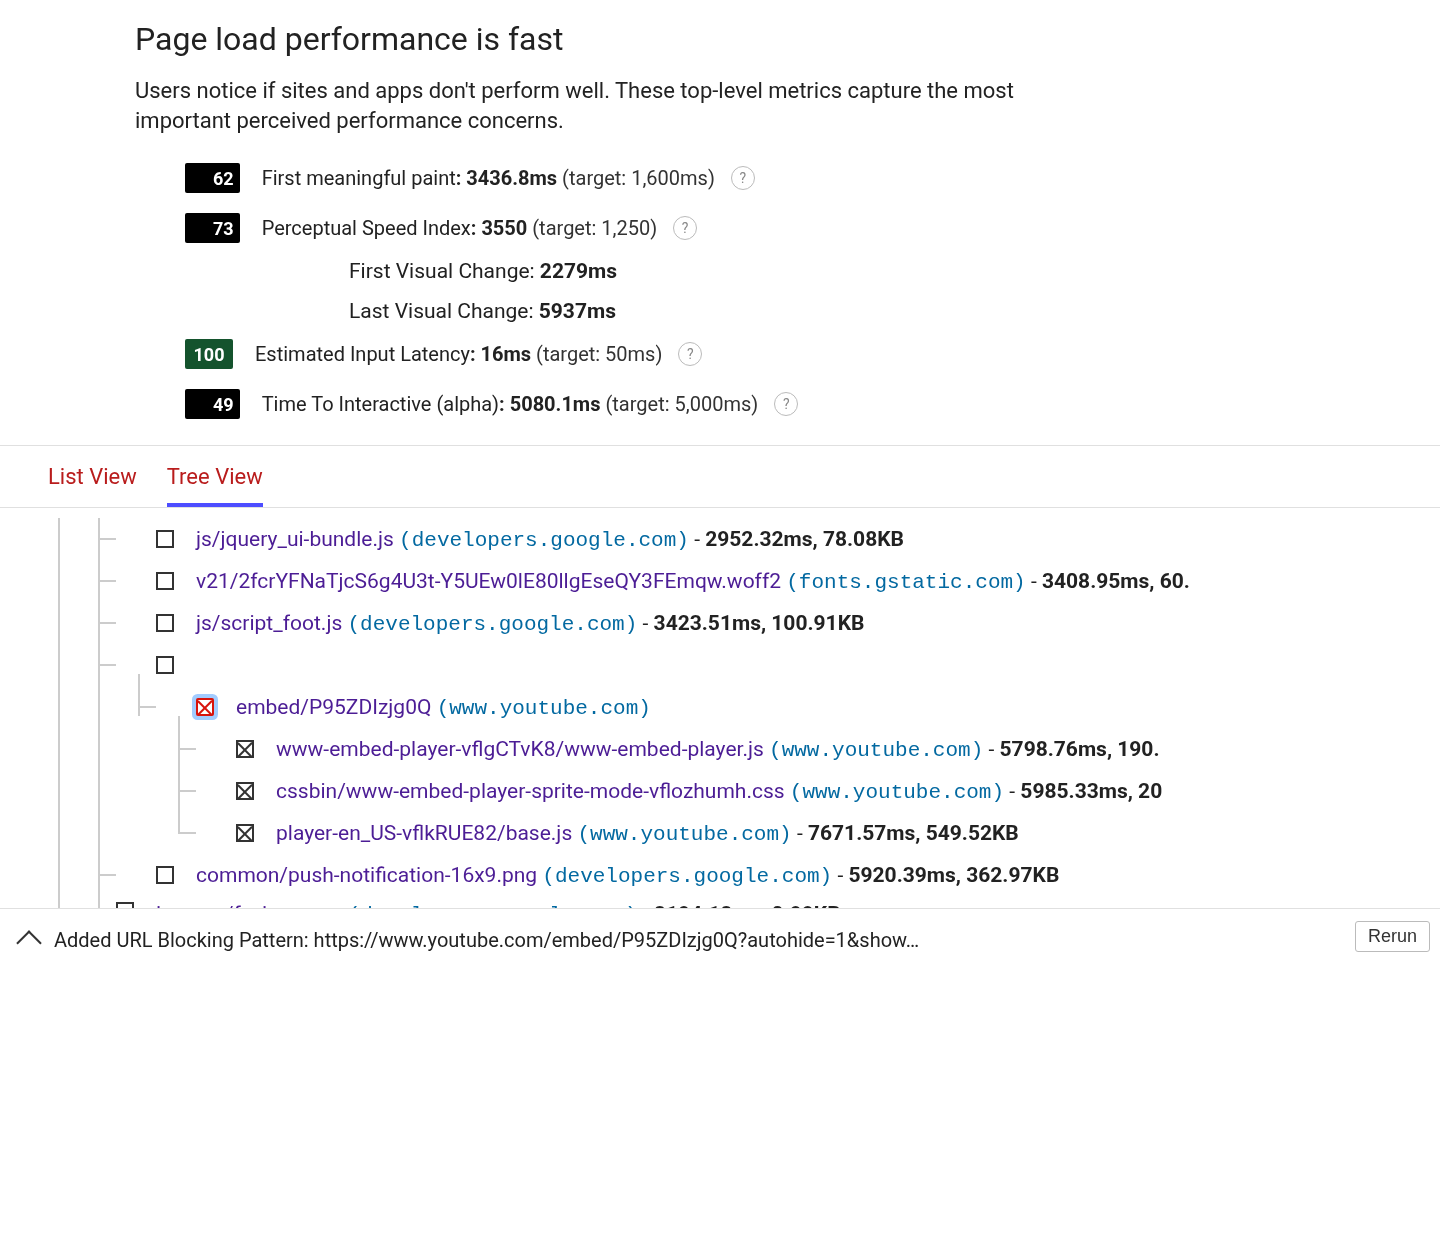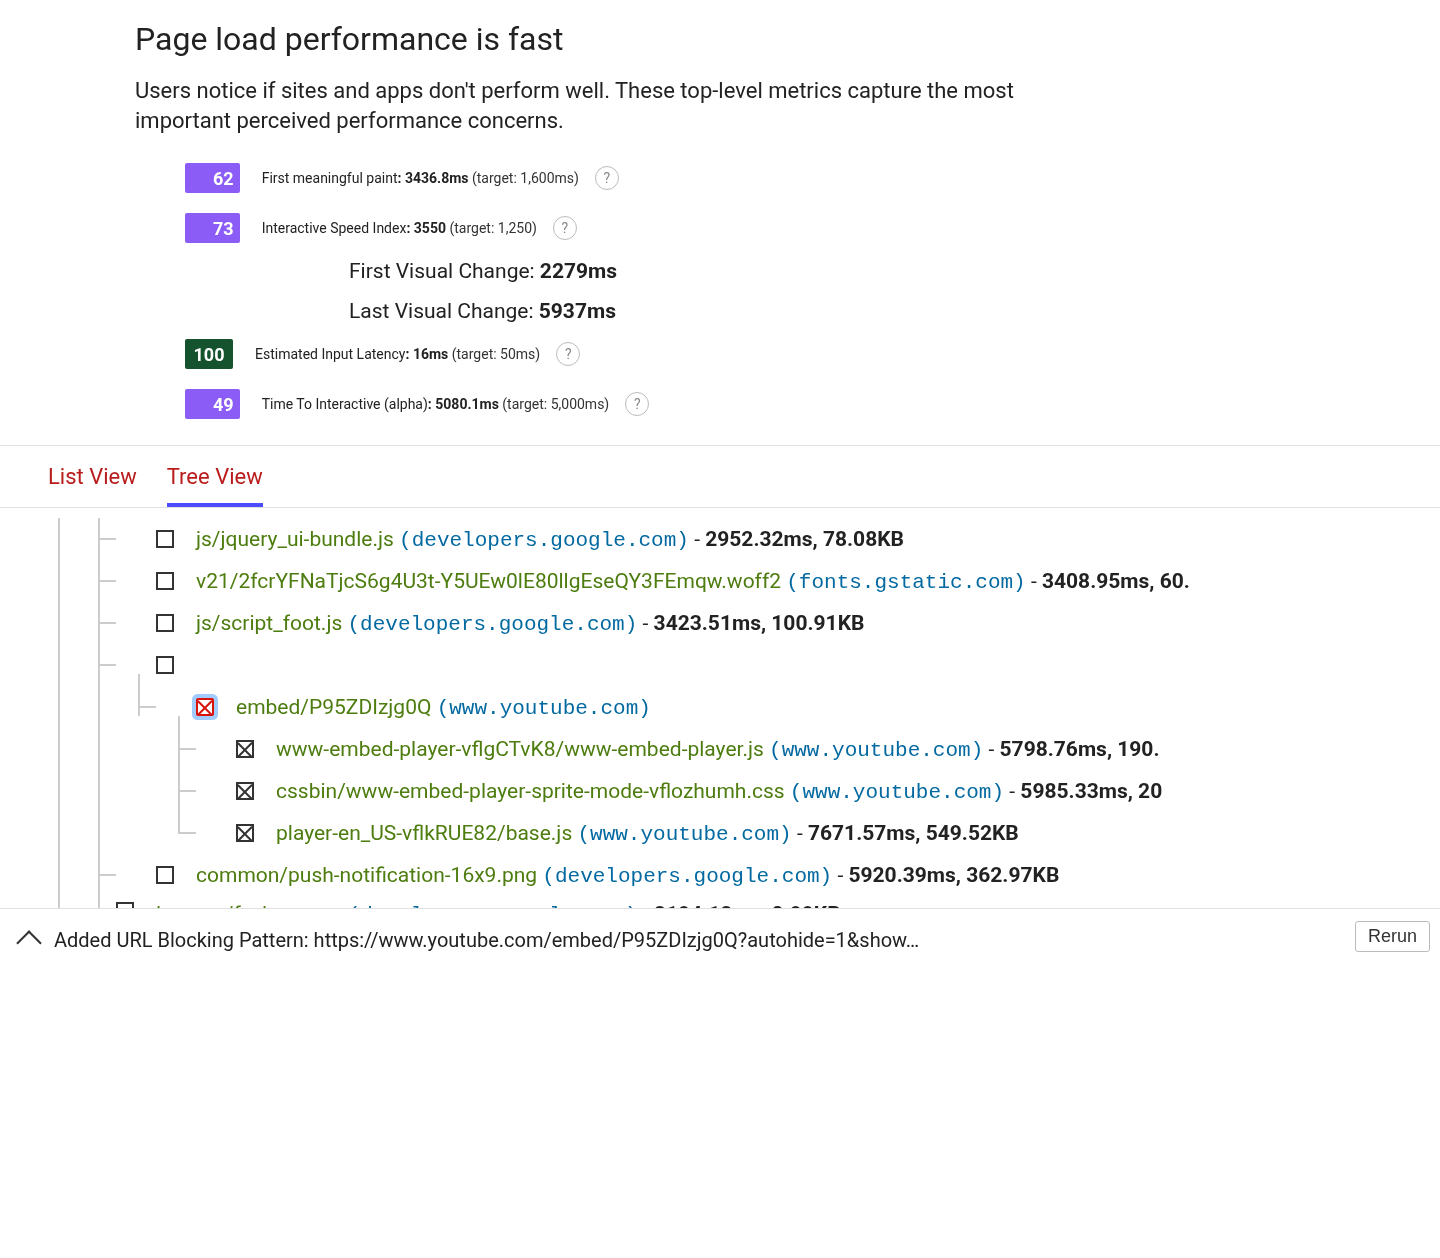--- a/index.html
+++ b/index.html
@@ -14,23 +14,23 @@
   .section-title { font-size: 32px; font-weight: 400; margin-bottom: 18px; color: #222; }
   .section-desc { font-size: 22px; color: #222; line-height: 1.35; margin-bottom: 28px; max-width: 920px; }
   .metrics { padding-left: 50px; }
   .metric-row { display: flex; align-items: center; margin-bottom: 20px; }
   .score-badge {
     display: inline-flex; align-items: center; justify-content: center;
     min-width: 38px; height: 30px; padding: 0 6px;
     color: #fff; font-weight: 700; font-size: 18px; border-radius: 2px;
     margin-right: 22px;
   }
-  .score-orange { background: #8b5cf6; padding-left: 28px; }
+  .score-orange { background: #000000; padding-left: 28px; }
   .score-green { background: #14532d; min-width: 48px; }
-  .metric-label { font-size: 14px; color: #222; }
+  .metric-label { font-size: 20px; color: #222; }
   .metric-label b { font-weight: 700; }
   .target { color: #333; }
   .help-icon {
     display: inline-flex; align-items: center; justify-content: center;
     width: 24px; height: 24px; border: 1px solid #bbb; border-radius: 50%;
     color: #888; font-size: 14px; margin-left: 16px; cursor: pointer;
     font-weight: 400;
   }
   .sub-metrics { padding-left: 164px; margin-top: -4px; margin-bottom: 16px; }
   .sub-metric-row { font-size: 21px; margin-bottom: 16px; }
@@ -57,21 +57,21 @@
   }
   .checkbox.checked::before, .checkbox.checked::after {
     content: ''; position: absolute; background: #333;
   }
   .checkbox.checked::before { width: 140%; height: 2px; top: 48%; left: -20%; transform: rotate(45deg); }
   .checkbox.checked::after { width: 140%; height: 2px; top: 48%; left: -20%; transform: rotate(-45deg); }
   .checkbox.highlighted {
     border-color: #d8140c; box-shadow: 0 0 0 4px rgba(100,170,255,0.6); border-radius: 2px;
   }
   .checkbox.highlighted::before, .checkbox.highlighted::after { background: #d8140c; }
-  .res-path { color: #4d7c0f; }
+  .res-path { color: #4c1d95; }
   .res-host { color: #0369a1; font-family: Liberation Mono, monospace; }
   .res-stats { color: #222; font-weight: 700; }
   .dash { color: #222; }
   .status-bar {
     display: flex; align-items: flex-end; border-top: 1px solid #e0e0e0;
     padding: 12px 10px 12px 20px; gap: 16px; background: #fff; font-size: 20px;
   }
   .chevron-up {
     width: 18px; height: 18px; border-left: 2.5px solid #333; border-top: 2.5px solid #333;
     transform: rotate(45deg); margin-top: 6px; cursor: pointer; flex-shrink: 0;
@@ -91,21 +91,21 @@
   <h2 class="section-title">Page load performance is fast</h2>
   <p class="section-desc">Users notice if sites and apps don't perform well. These top-level metrics capture the most important perceived performance concerns.</p>
   <div class="metrics" id="metrics-container">
       <div class="metric-row">
         <span class="score-badge score-orange">62</span>
         <span class="metric-label"><span>First meaningful paint</span><b>: 3436.8ms</b> <span class="target">(target: 1,600ms)</span></span>
         <span class="help-icon">?</span>
       </div>
       <div class="metric-row">
         <span class="score-badge score-orange">73</span>
-        <span class="metric-label"><span>Interactive Speed Index</span><b>: 3550</b> <span class="target">(target: 1,250)</span></span>
+        <span class="metric-label"><span>Perceptual Speed Index</span><b>: 3550</b> <span class="target">(target: 1,250)</span></span>
         <span class="help-icon">?</span>
       </div>
       <div class="sub-metrics">
         <div class="sub-metric-row"><span>First Visual Change: </span><b>2279ms</b></div>
         <div class="sub-metric-row"><span>Last Visual Change: </span><b>5937ms</b></div>
       </div>
       <div class="metric-row">
         <span class="score-badge score-green">100</span>
         <span class="metric-label"><span>Estimated Input Latency</span><b>: 16ms</b> <span class="target">(target: 50ms)</span></span>
         <span class="help-icon">?</span>

